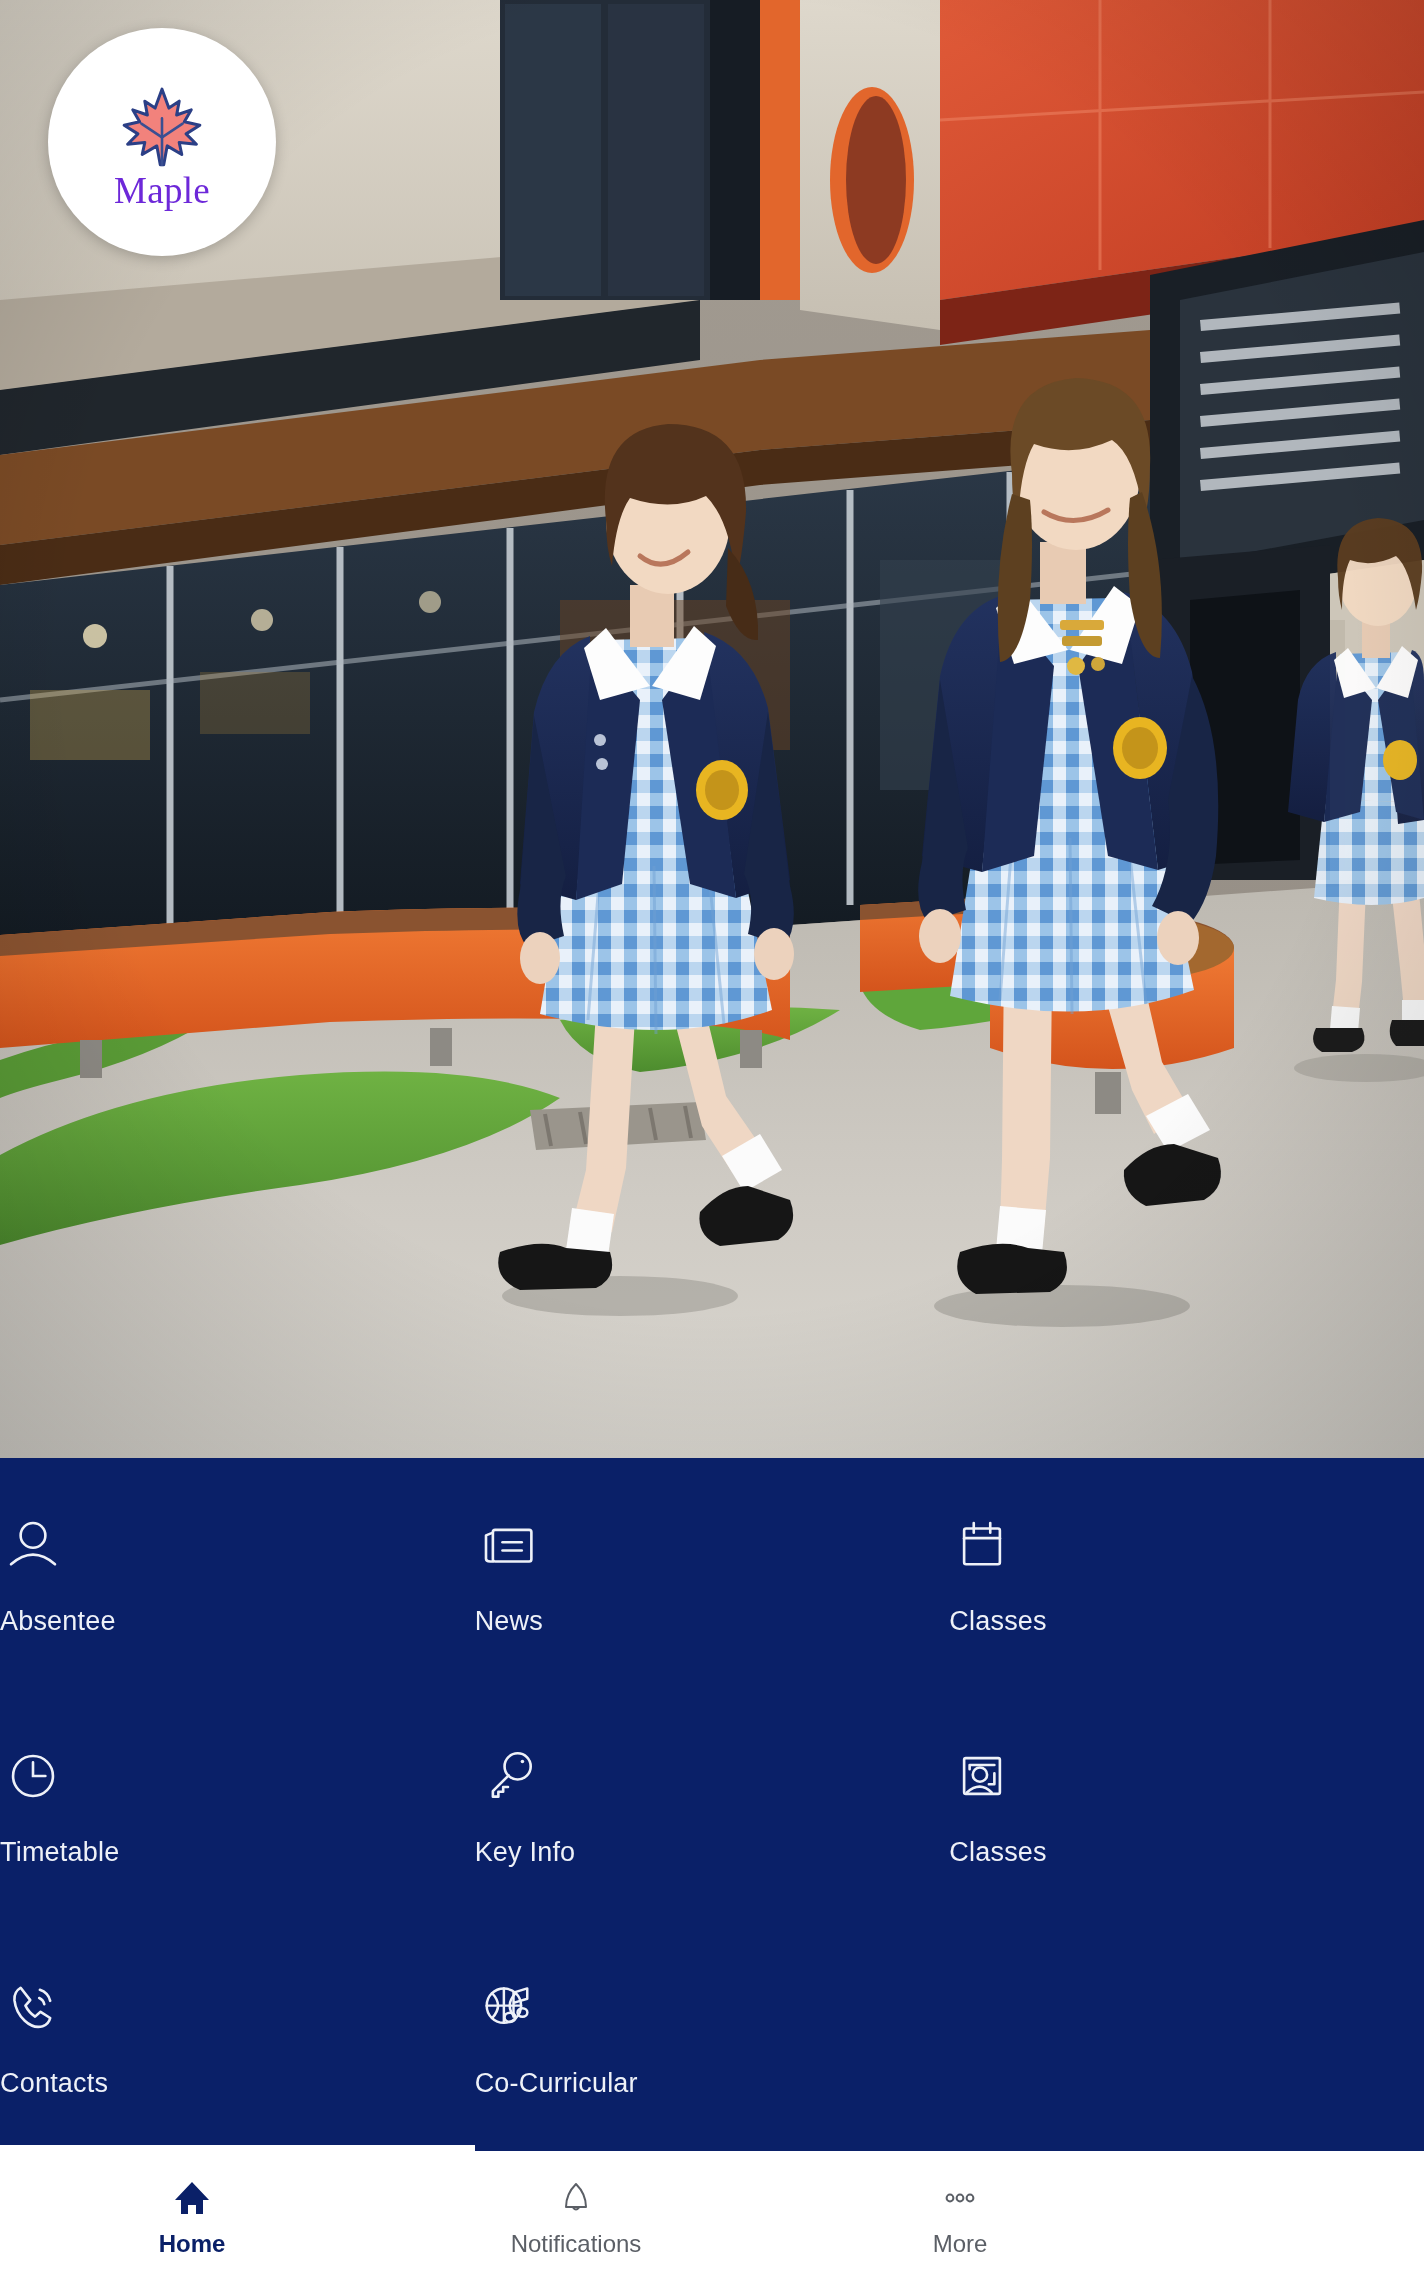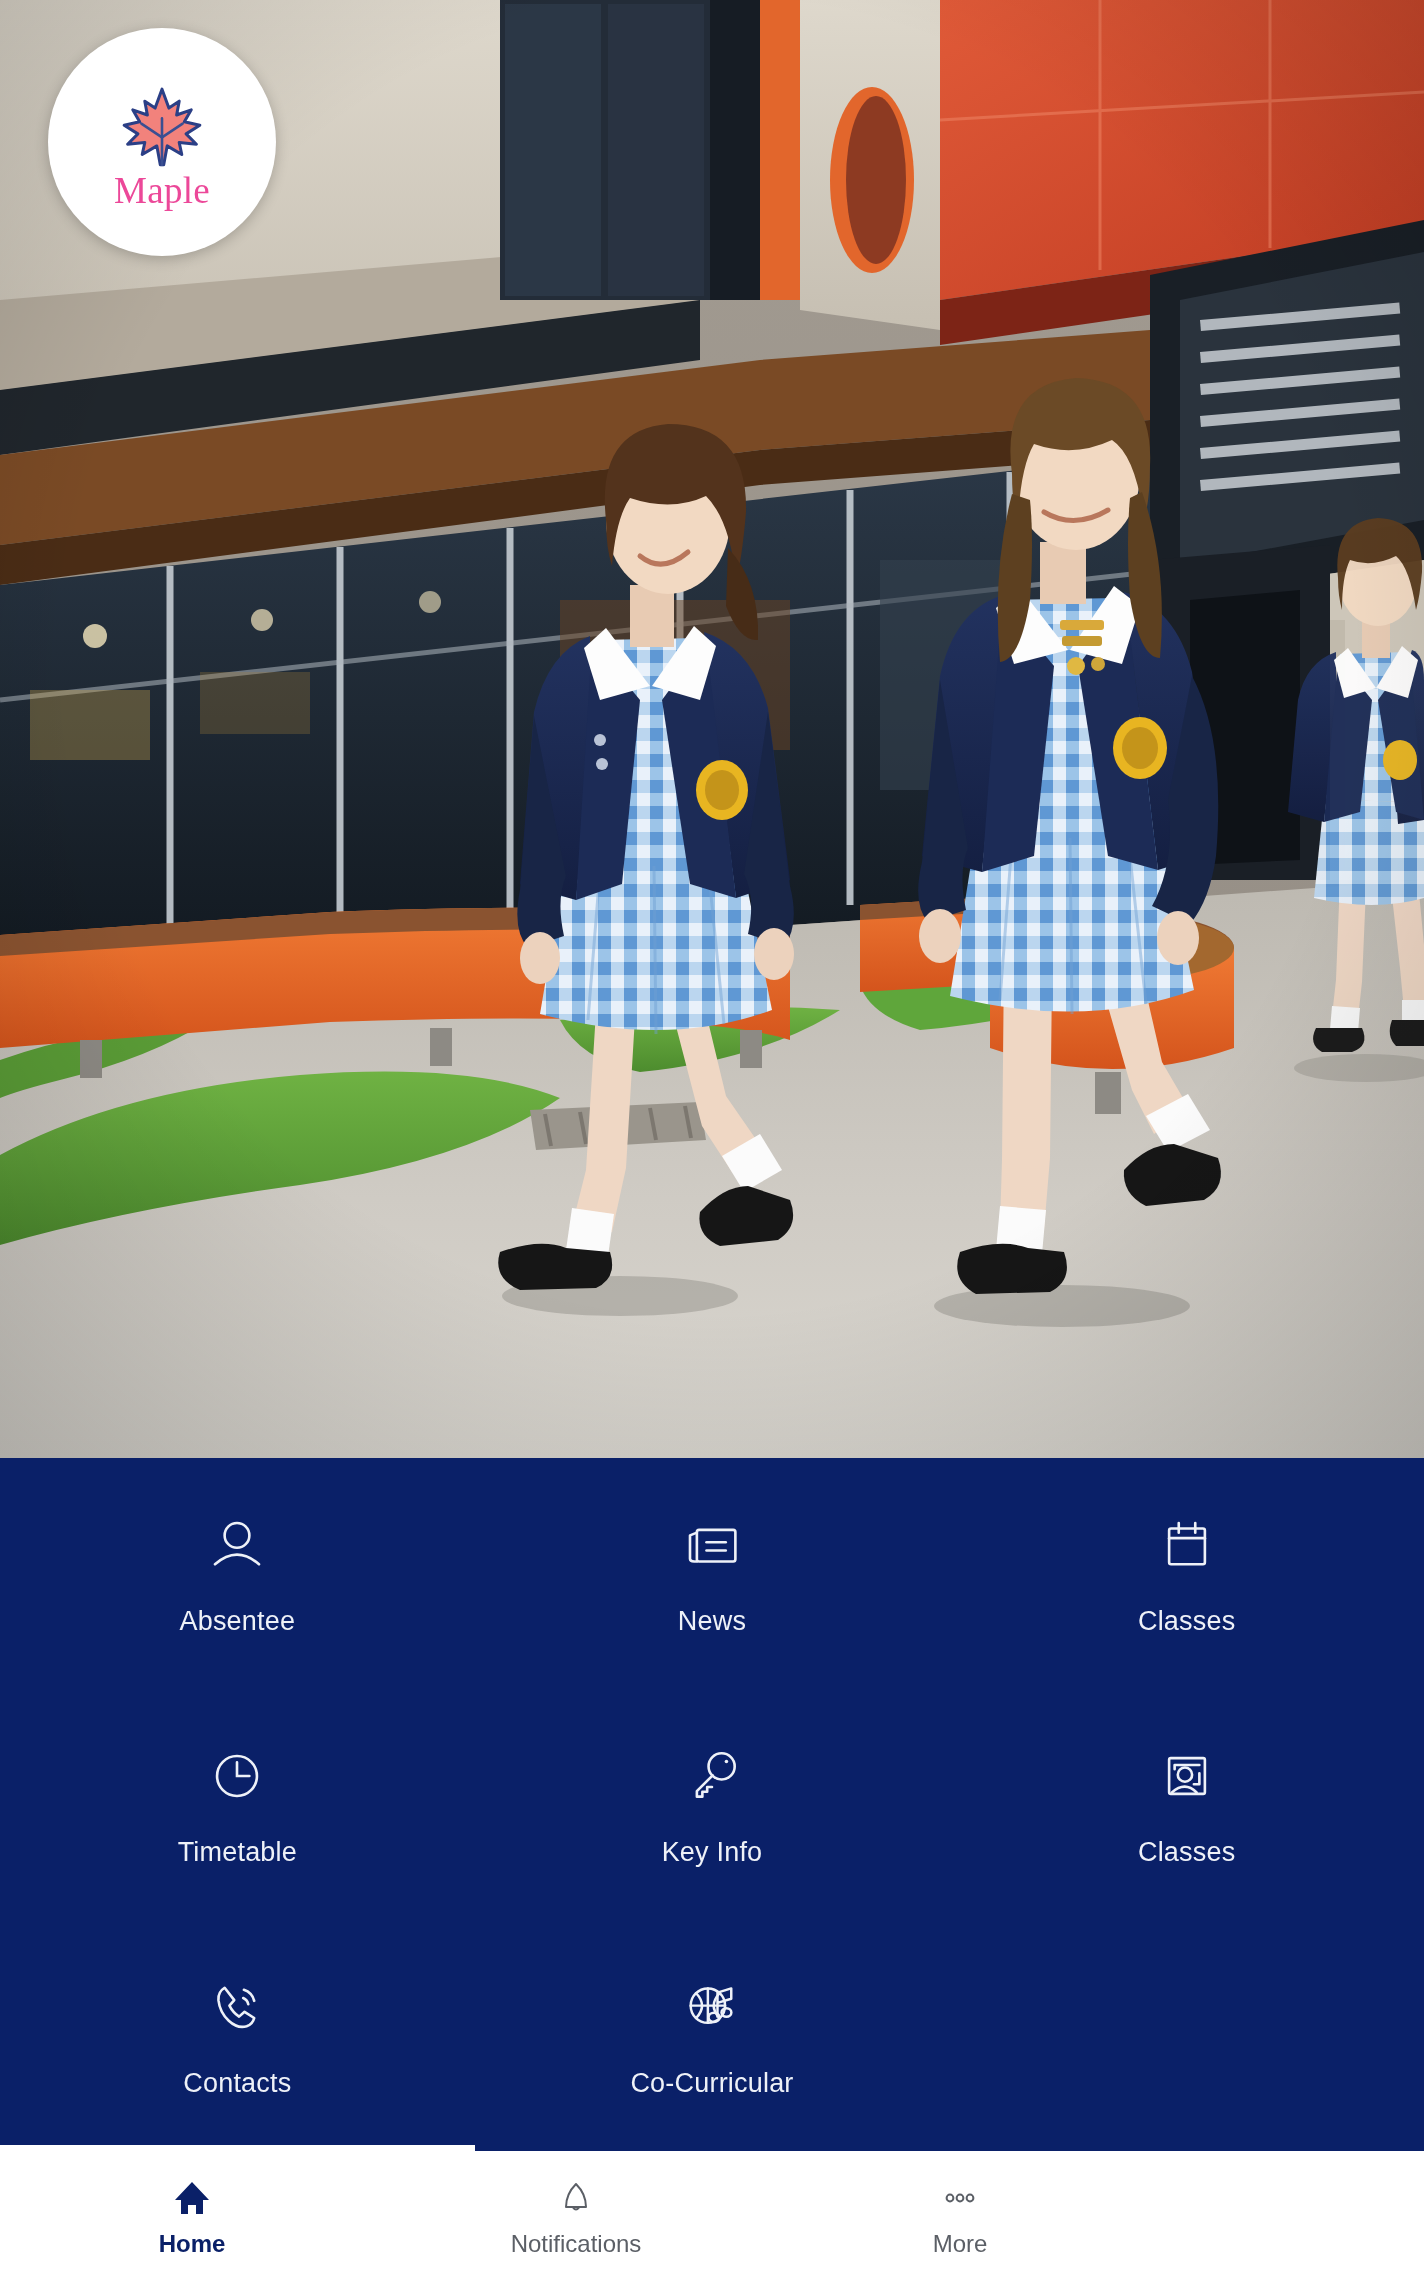--- a/index.html
+++ b/index.html
@@ -8,26 +8,26 @@
 
   
   .hero{position:absolute;left:0;top:0;width:1424px;height:1458px;overflow:hidden;background:#9a958e;}
   .hero svg{position:absolute;left:0;top:0;width:1424px;height:1458px;display:block;}
 
   
   .logo-badge{position:absolute;left:48px;top:28px;width:228px;height:228px;border-radius:50%;
     background:#ffffff;box-shadow:0 3px 14px rgba(0,0,0,.22);
     display:flex;flex-direction:column;align-items:center;justify-content:center;z-index:6;}
   .logo-leaf{width:86px;height:86px;margin-top:8px;margin-bottom:2px;}
-  .logo-text{font-family:"Liberation Serif",serif;font-size:37px;color:#ec4899;letter-spacing:.3px;line-height:1;}
+  .logo-text{font-family:"Liberation Serif",serif;font-size:37px;color:#6d28d9;letter-spacing:.3px;line-height:1;}
 
   
   .grid-panel{position:absolute;left:0;top:1458px;width:1424px;height:693px;background:#0a2068;
     display:grid;grid-template-columns:repeat(3,1fr);grid-template-rows:repeat(3,1fr);z-index:4;}
-  .tile{display:flex;flex-direction:column;align-items:center;justify-content:center;cursor:pointer;}
+  .tile{display:flex;flex-direction:column;align-items:flex-start;justify-content:center;cursor:pointer;}
   .tile .ico{width:66px;height:66px;display:block;margin-bottom:30px;}
   .tile .ico svg{width:66px;height:66px;display:block;}
   .tile .lbl{font-size:27px;color:#eef1f8;letter-spacing:.2px;line-height:1;}
 
   
   .tabbar{position:absolute;left:0;top:2151px;width:1152px;height:125px;background:#ffffff;
     display:grid;grid-template-columns:repeat(3,1fr);z-index:5;}
   .tab{display:flex;flex-direction:column;align-items:center;justify-content:center;cursor:pointer;padding-top:4px;}
   .tab .tico{width:44px;height:44px;margin-bottom:12px;}
   .tab .tico svg{width:44px;height:44px;display:block;}

